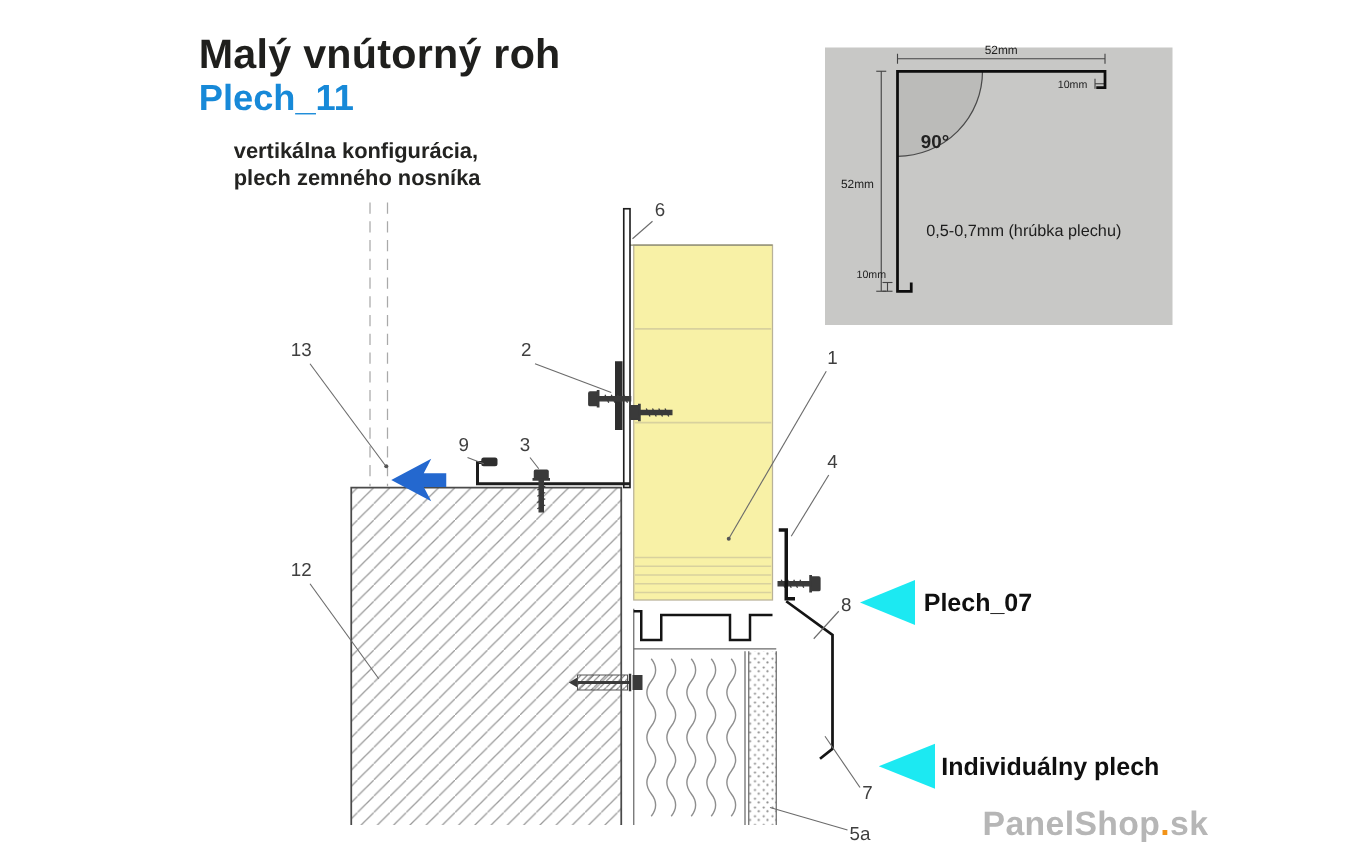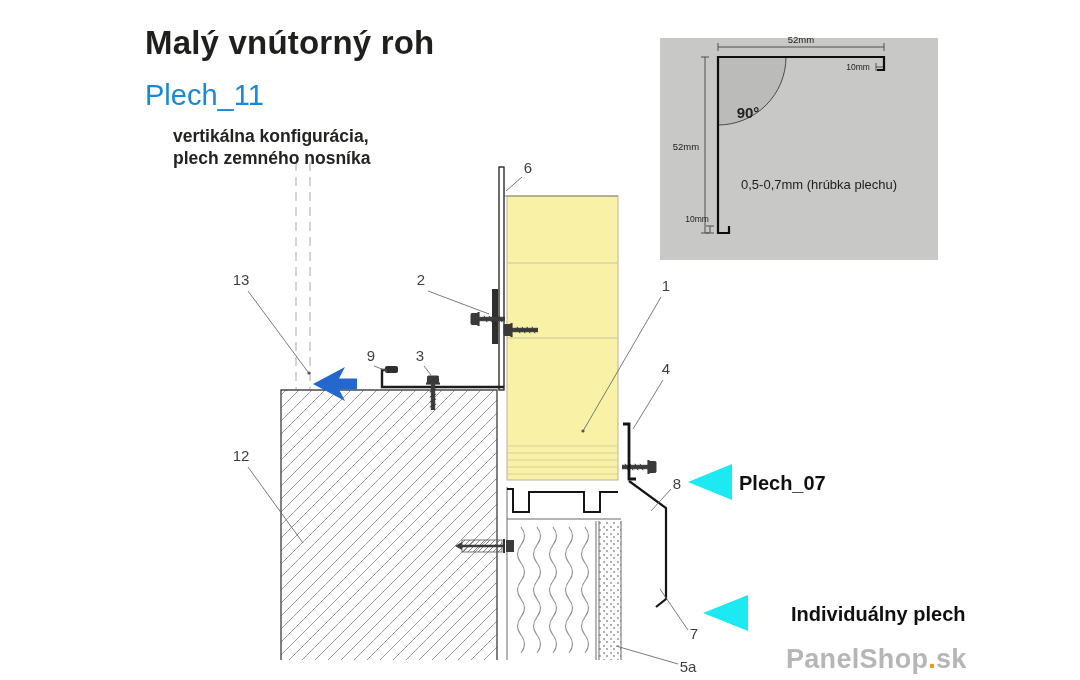--- a/index.html
+++ b/index.html
@@ -1,28 +1,28 @@
 <!DOCTYPE html>
 <html style="--accent-blue: #1789d8; --panel-yellow: #f8f1a6; --cyan-arrow: #1ce9f2; --pointer-blue: #2468cf; --inset-bg: #c8c8c6; --watermark-gray: #b6b6b6; --dot-orange: #f29318;"><head>
 <meta charset="utf-8">
 <style>
   * { margin:0; padding:0; box-sizing:border-box; }
   html,body { width:1080px; height:680px; background:#ffffff; overflow:hidden;
               font-family:"Liberation Sans","DejaVu Sans",sans-serif; }
   .stage { position:relative; width:1080px; height:680px; background:#fff; }
   .drawing { position:absolute; left:0; top:0; }
 
-  .hdr { position:absolute; left:145px; top:24px; width:430px; }
+  .hdr { position:absolute; left:159px; top:24px; width:430px; }
   .hdr h1 { font-size:33px; font-weight:700; color:#1f1f1d; letter-spacing:.2px; }
-  .hdr h2 { font-size:29px; font-weight:400; margin-top:17px; color:var(--accent-blue,#1789d8); }
+  .hdr h2 { font-size:29px; font-weight:700; margin-top:1px; color:var(--accent-blue,#1789d8); }
   .hdr .desc { margin-top:13px; font-size:17.5px; font-weight:700; color:#232321; line-height:1.28;margin-left:28px; }
 
   .float-label { position:absolute; font-size:20px; font-weight:700; color:#101010; white-space:nowrap; }
   #lbl-plech07 { left:739px; top:472px; }
-  #lbl-indiv   { left:753px; top:603px;margin-left:38px; }
+  #lbl-indiv   { left:753px; top:603px; }
 
   .watermark { position:absolute; left:786px; top:644px; font-size:27px; font-weight:700;
                letter-spacing:.3px; color:var(--watermark-gray,#b6b6b6); }
   .watermark .dot { color:var(--dot-orange,#f29318); }
 
   svg text { font-family:"Liberation Sans","DejaVu Sans",sans-serif; }
   .co  { font-size:15px; fill:#3f3f3f; text-anchor:middle; }
   .ld  { stroke:#6b6b6b; stroke-width:0.9; }
   .dim { font-size:9.5px; fill:#222; text-anchor:middle; }
   .dimS{ font-size:8.5px; fill:#222; text-anchor:middle; }

